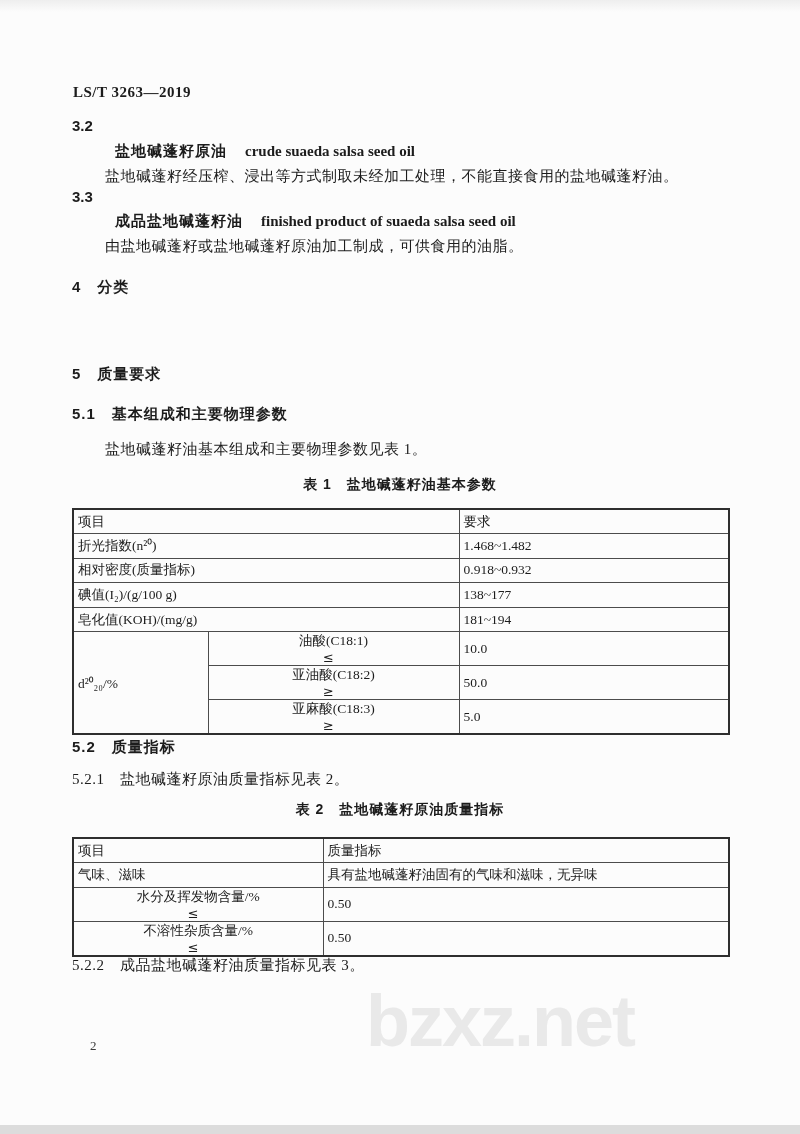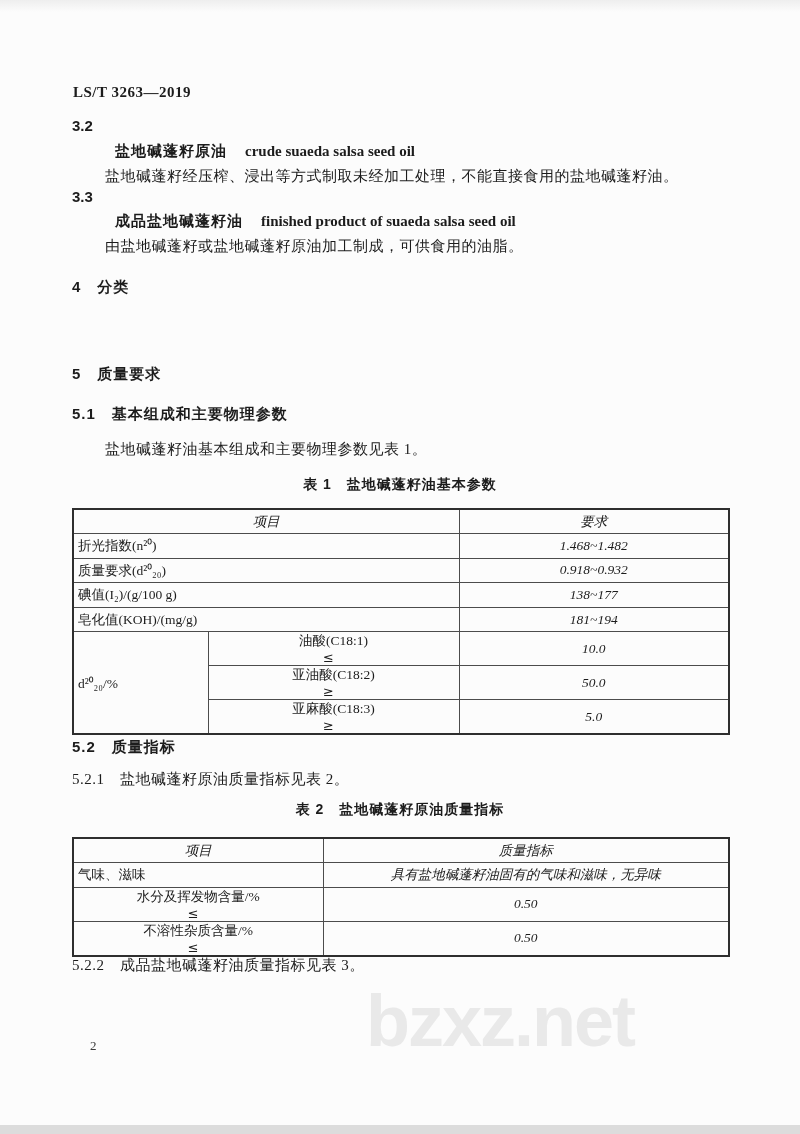--- a/index.html
+++ b/index.html
@@ -29,21 +29,21 @@
     font-size:13.5px;
     position:absolute;left:72px;
     background:transparent;
   }
   table.std td{
     border:1px solid #4c4c4c;
     padding:0 4px;
     overflow:hidden;
   }
   table.std{border:2px solid #2e2e2e;}
-  td.c{text-align:center;font-style:italic;}
+  td.c{}
   td.item{padding-left:12px;}
   .opcell{display:flex;justify-content:space-between;align-items:center;flex-direction:column;}
   .opcell .op{margin-right:10px;font-family:"DejaVu Sans", sans-serif;font-size:13px;}
   #table1 tr{height:24.6px;}
   #table2 tr{height:24.5px;}
   .watermark{
     font-family:"Liberation Sans", sans-serif;
     font-weight:700;font-size:72px;color:#e9e9e9;
     letter-spacing:-2px;line-height:1;
   }
@@ -87,21 +87,21 @@
     <tbody>
         <tr>
       <td colspan="2" class="c">项目</td>
       <td class="c">要求</td>
     </tr>
     <tr>
       <td colspan="2" class="item">折光指数(n²⁰)</td>
       <td class="c">1.468~1.482</td>
     </tr>
     <tr>
-      <td colspan="2" class="item">质量要求(d²⁰₂₀)</td>
+      <td colspan="2" class="item">相对密度(质量指标)</td>
       <td class="c">0.918~0.932</td>
     </tr>
     <tr>
       <td colspan="2" class="item">碘值(I₂)/(g/100 g)</td>
       <td class="c">138~177</td>
     </tr>
     <tr>
       <td colspan="2" class="item">皂化值(KOH)/(mg/g)</td>
       <td class="c">181~194</td>
     </tr>

